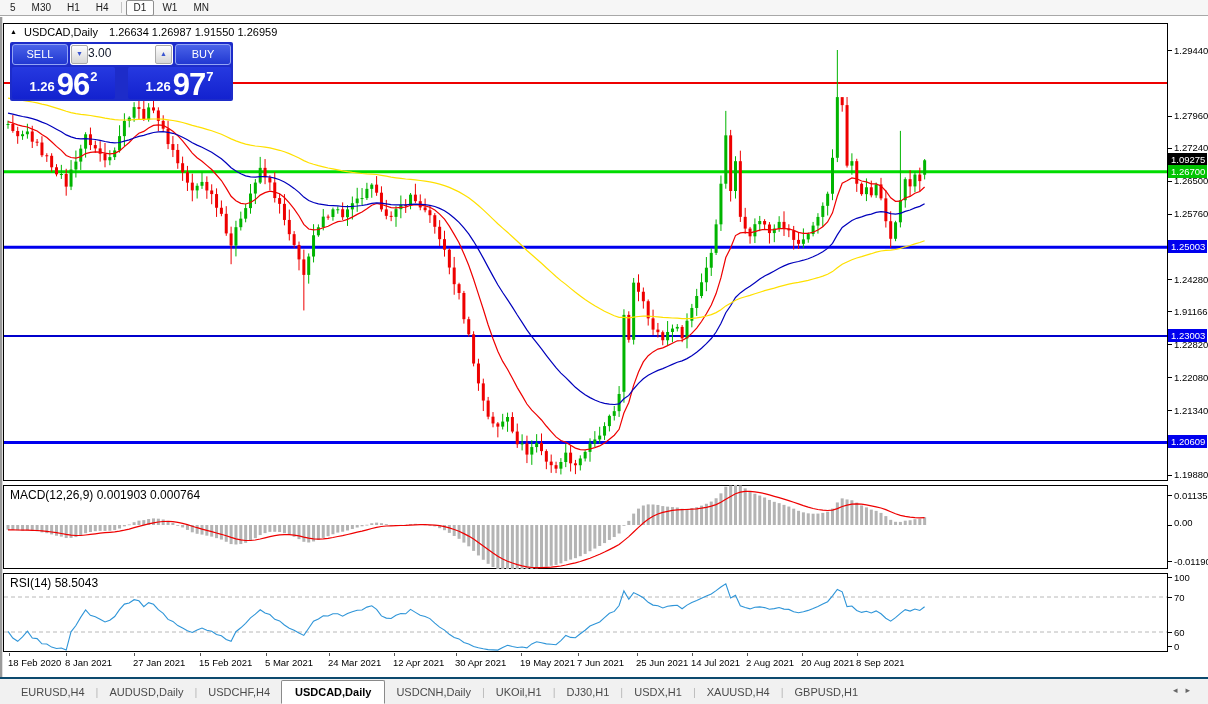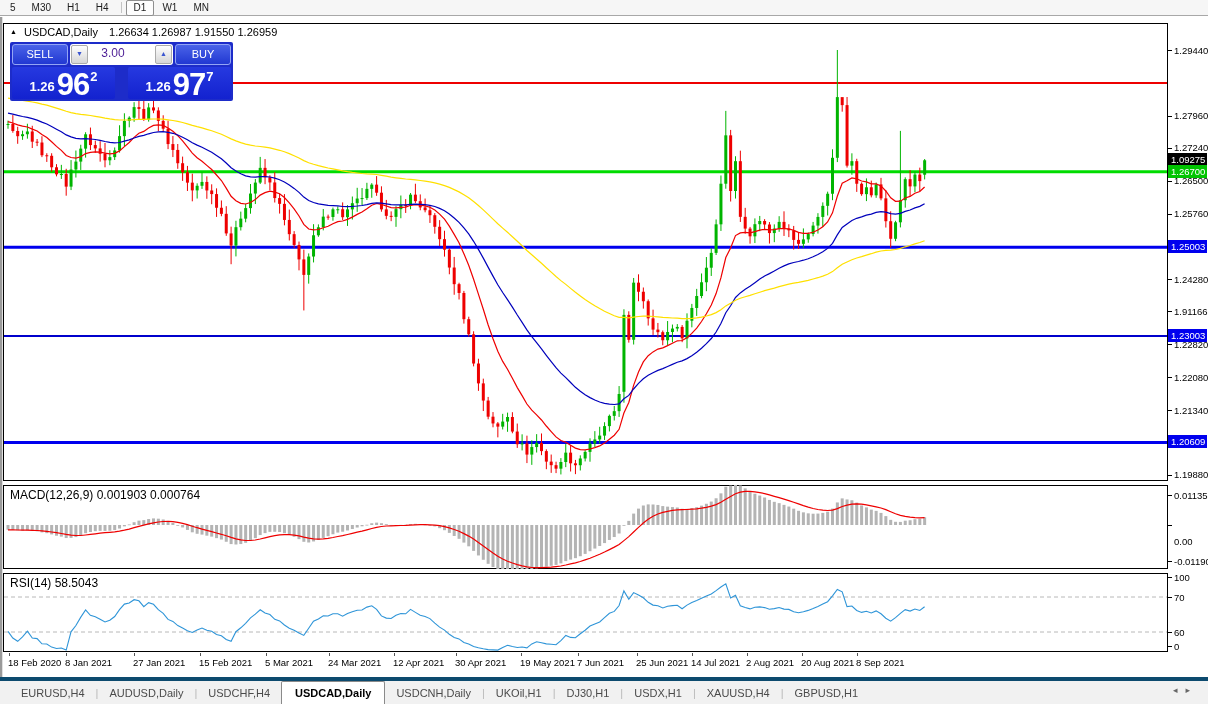--- a/index.html
+++ b/index.html
@@ -19,41 +19,41 @@
   #chart-title .arr{font-size:7px;vertical-align:2px;margin-right:4px;}
   #chart-title .sym{margin-right:8px;}
   
   #trade{position:absolute;left:10px;top:42px;width:219px;z-index:6;background:#1d2cc9;padding:2px;border-radius:2px;}
   #trade .row1{display:flex;gap:2px;height:21px;}
   .tbtn{flex:0 0 54px;background:linear-gradient(#4a63e8,#2138d2);border:1px solid #93a5f5;border-radius:3px;
         color:#fff;font-size:11px;text-align:center;line-height:19px;cursor:pointer;}
   #vol{flex:1;background:#fff;border-radius:3px;display:flex;align-items:stretch;padding:1px;}
   .spin{width:15px;background:linear-gradient(#fefefe,#d6d6d6);border:1px solid #ababab;border-radius:2px;
         color:#3a55d0;font-size:7px;line-height:16px;text-align:center;cursor:pointer;}
-  #vol .val{flex:1;text-align:center;font-size:12px;color:#4c1d95;line-height:17px;padding-right:17px;}
+  #vol .val{flex:1;text-align:left;font-size:12px;color:#0f172a;line-height:17px;padding-right:17px;}
   #trade .row2{display:flex;gap:13px;margin-top:2px;height:32px;}
   .pricebox{flex:1;background:linear-gradient(#2639e0,#1322cf);border-radius:2px;color:#fff;
             display:flex;align-items:flex-end;justify-content:center;padding-bottom:1px;cursor:pointer;}
   .pricebox .sm{font-size:13px;font-weight:bold;margin:0 2px 4px 0;}
   .pricebox .bg{font-size:31px;font-weight:bold;line-height:27px;letter-spacing:-1px;}
   .pricebox .sp{font-size:13px;font-weight:bold;margin:0 0 14px 1px;}
   
   .indlabel{position:absolute;font-size:12px;color:#000;z-index:5;}
   
   #paxis{position:absolute;left:1168px;top:17px;width:40px;height:660px;background:#fff;}
   .tick{position:absolute;left:0;width:4px;height:1px;background:#000;}
   .alab{position:absolute;left:6px;font-size:9.5px;color:#000;white-space:nowrap;}
   .badge{position:absolute;left:0px;font-size:9.5px;color:#fff;padding:1px 2px 1px 3px;white-space:nowrap;}
   
   #daxis{position:absolute;left:3px;top:653px;width:1165px;height:23px;background:#fff;}
   .dlab{position:absolute;top:4px;font-size:9.5px;color:#000;white-space:nowrap;}
   .dtick{position:absolute;top:0;width:1px;height:3px;background:#555;}
   
   #tabbar{position:absolute;left:0;top:677px;width:1208px;height:27px;background:#f1f1f1;
-          border-top:4px solid #0c4a6e;display:flex;align-items:center;padding-left:10px;box-sizing:border-box;}
+          border-top:2px solid #0c4a6e;display:flex;align-items:center;padding-left:10px;box-sizing:border-box;}
   .tab{font-size:11px;color:#4a4a4a;padding:5px 11px;cursor:pointer;white-space:nowrap;}
   .tab.active{background:#fff;color:#000;font-weight:bold;border:1px solid #8a8a8a;border-bottom:1px solid #fff;
               border-radius:2px 2px 0 0;padding:5px 13px;margin-bottom:-1px;}
   .tabsep{color:#b8b8b8;font-size:11px;}
   #tabarrows{position:absolute;right:10px;top:685px;font-size:9px;color:#666;letter-spacing:8px;cursor:pointer;}
 </style>
 </head>
 <body>
 
 <div id="app">
@@ -720,21 +720,21 @@
       <div class="alab" style="top: 452.39px;">1.19880</div>
       <div class="badge" style="top: 64px; background: #ef4444; margin-left: 40px;">1.28700</div>
       <div class="badge" style="top: 136.267px; background: rgb(0, 0, 0);">1.09275</div>
       <div class="badge" style="top: 147.778px; background: rgb(0, 196, 0);">1.26700</div>
       <div class="badge" style="top: 223.201px; background: rgb(0, 0, 238);">1.25003</div>
       <div class="badge" style="top: 312.09px; background: rgb(0, 0, 238);">1.23003</div>
       <div class="badge" style="top: 418.49px; background: rgb(0, 0, 238);">1.20609</div>
       <div class="tick" style="top: 478px;"></div>
       <div class="alab" style="top: 472.5px;">0.01135</div>
       <div class="tick" style="top: 508px;"></div>
-      <div class="alab" style="top: 519px;">0.00</div>
+      <div class="alab" style="top: 500px;">0.00</div>
       <div class="tick" style="top: 544px;"></div>
       <div class="alab" style="top: 538.5px;">-0.01190</div>
       <div class="tick" style="top: 560px;"></div>
       <div class="alab" style="top: 554.5px;">100</div>
       <div class="tick" style="top: 580px;"></div>
       <div class="alab" style="top: 574.5px;">70</div>
       <div class="tick" style="top: 615px;"></div>
       <div class="alab" style="top: 609.5px;">60</div>
       <div class="tick" style="top: 629px;"></div>
       <div class="alab" style="top: 623.5px;">0</div>

